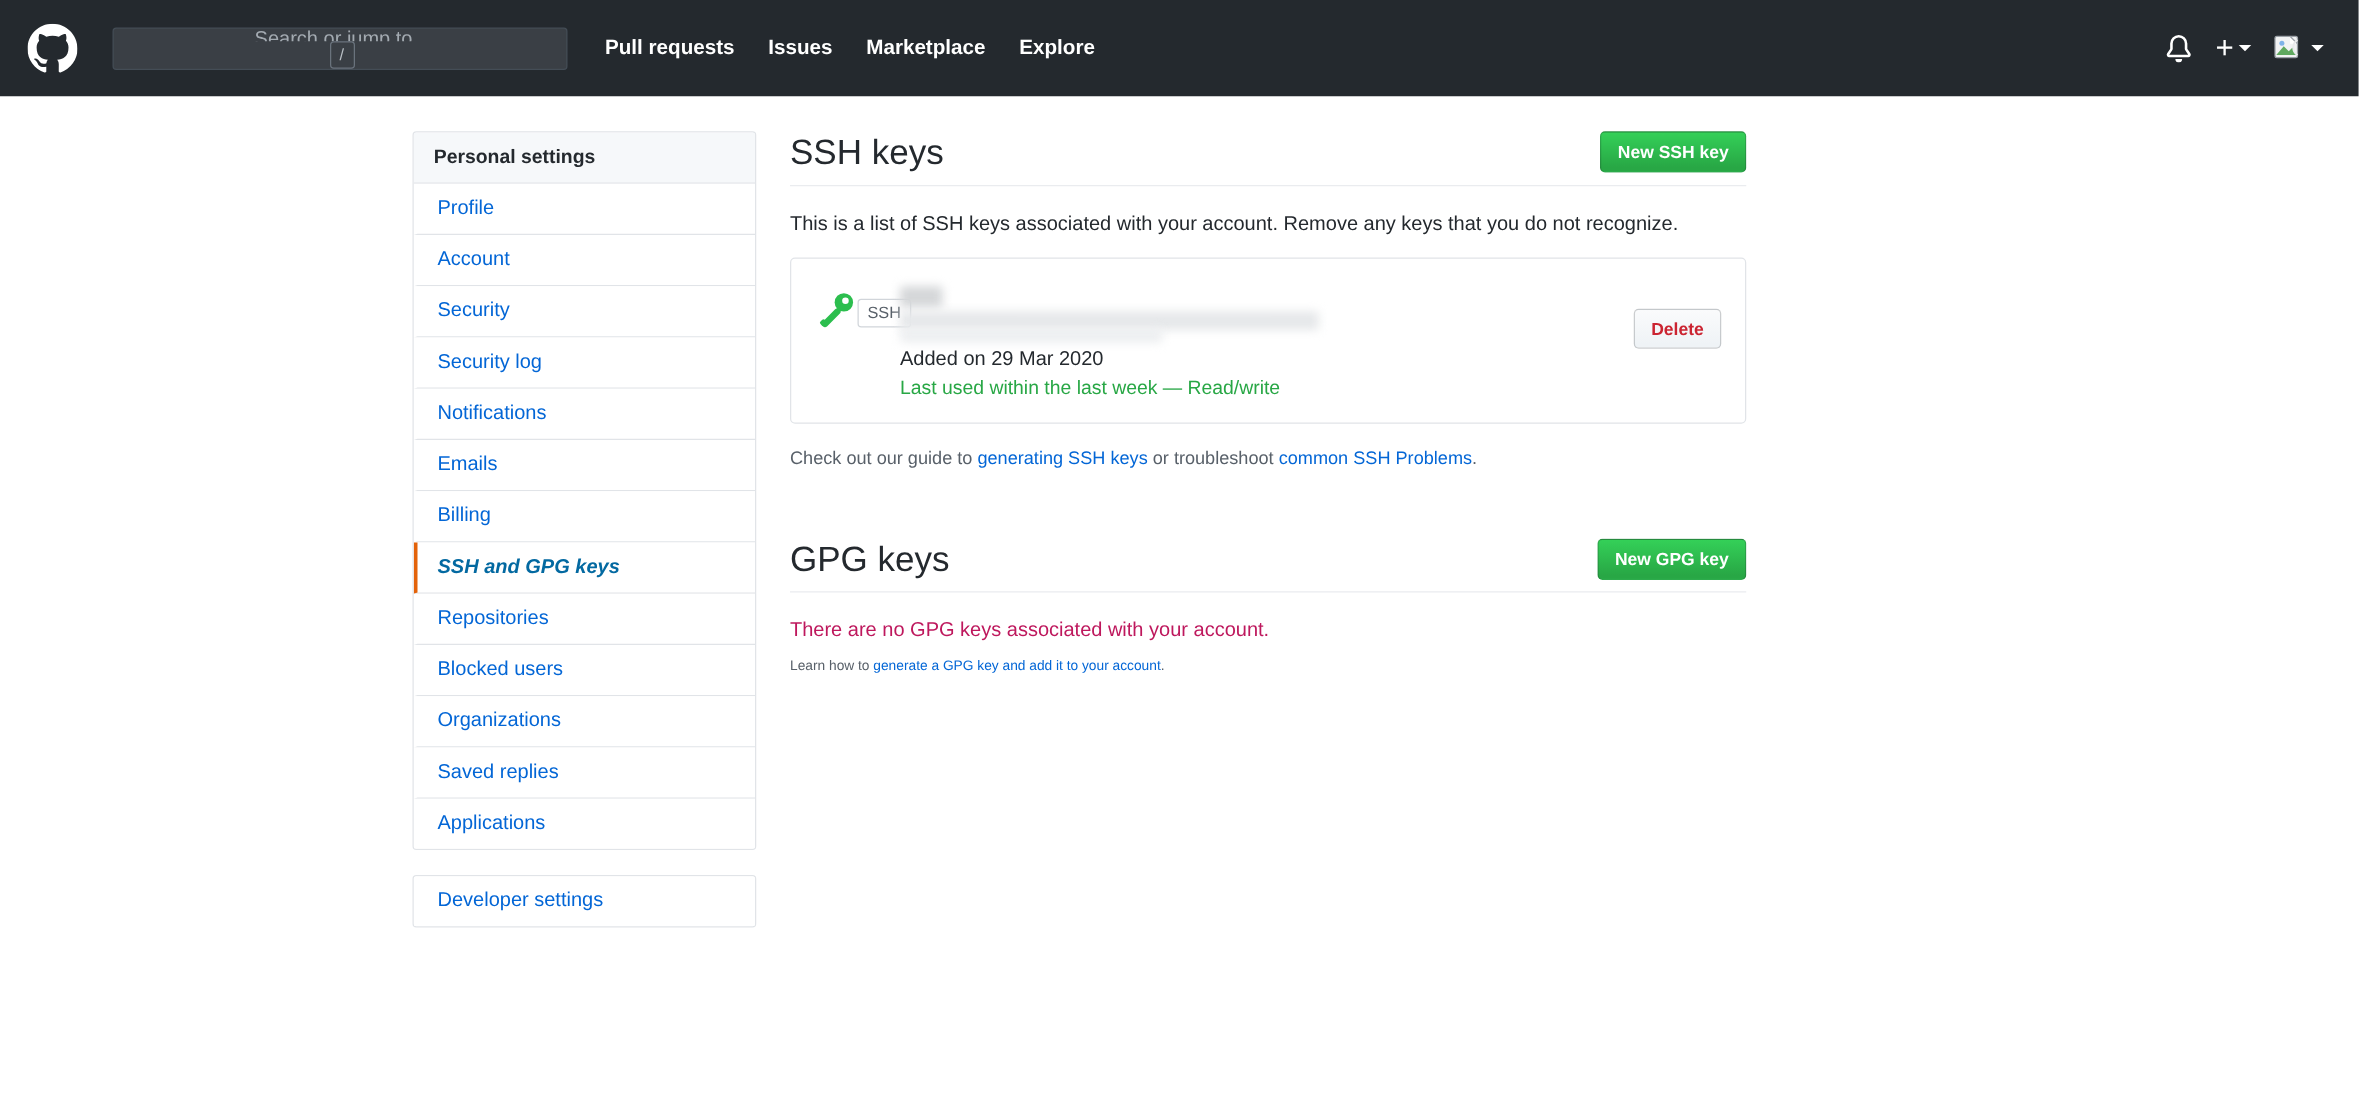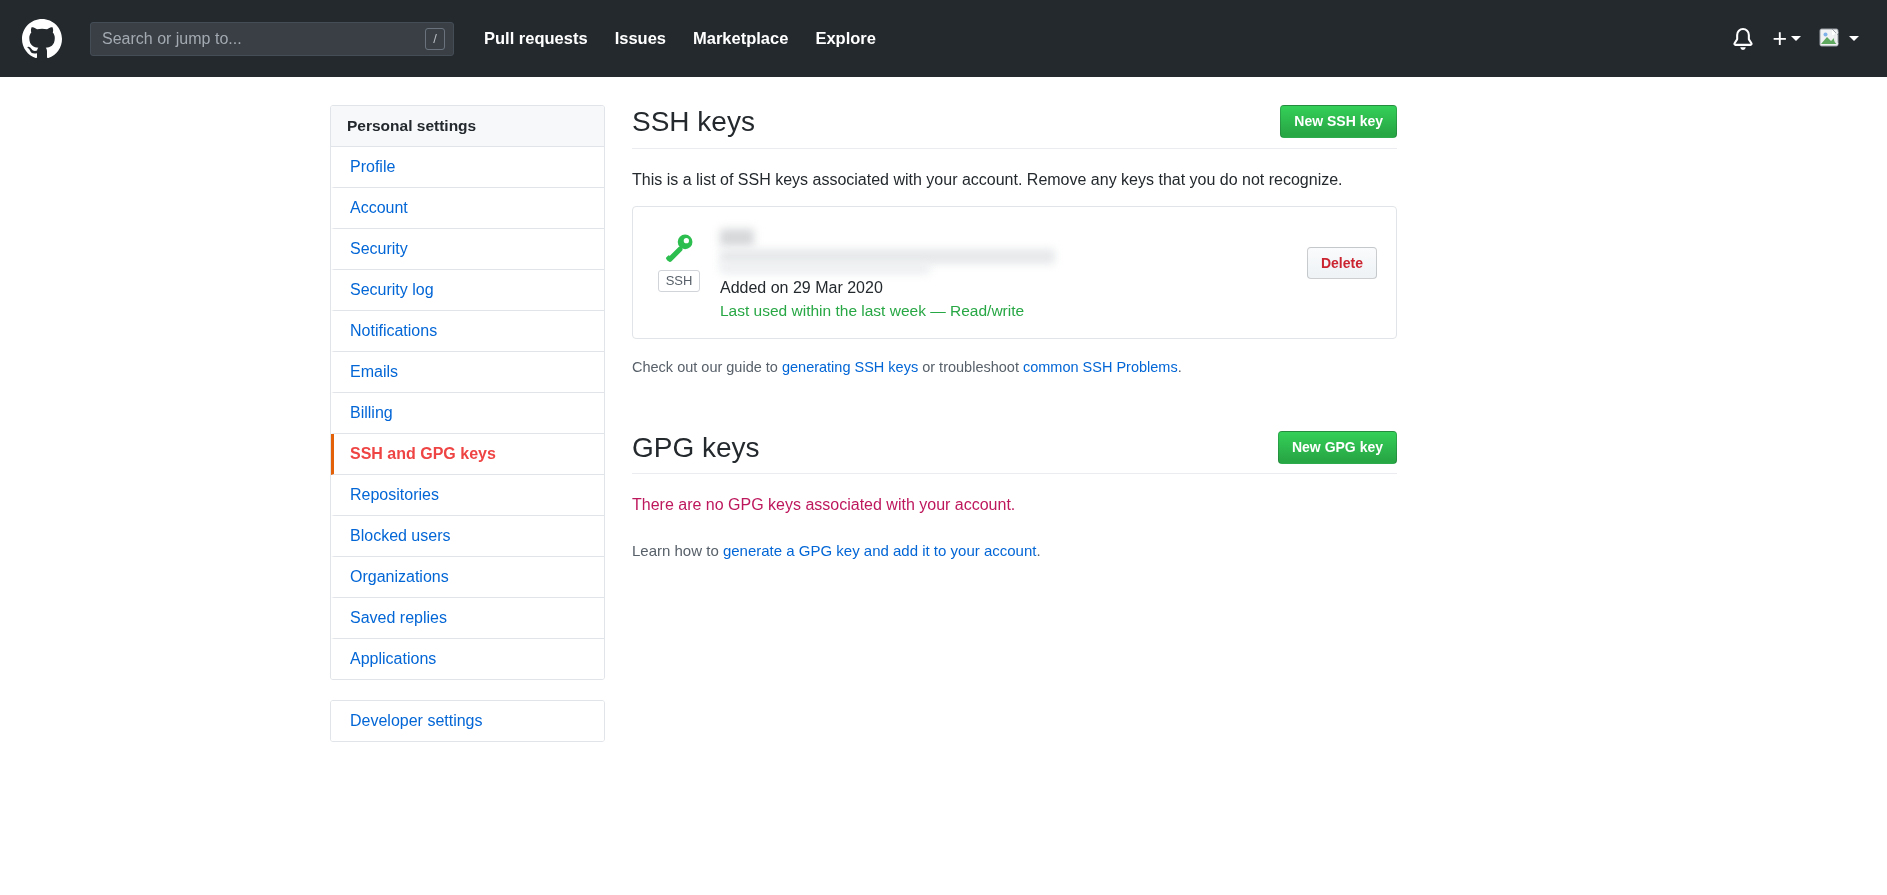--- a/index.html
+++ b/index.html
@@ -32,20 +32,21 @@
   .search-box {
     width: 364px;
     height: 34px;
     background: #3a3f45;
     border: 1px solid #444d56;
     border-radius: 3px;
     display: flex;
     align-items: center;
     padding: 0 8px 0 11px;
     position: relative;
+    flex-direction: column;
   }
   .search-placeholder {
     color: #a3aab1;
     font-size: 16px;
     flex: 1;
     white-space: nowrap;
     overflow: hidden;
   }
   .slash-badge {
     width: 20px; height: 22px;
@@ -133,23 +134,24 @@
     font-size: 16px;
     color: #0366d6;
     text-decoration: none;
     border-bottom: 1px solid #e1e4e8;
     border-left: 3px solid transparent;
     background: #ffffff;
     white-space: nowrap;
   }
   .menu-item:last-child { border-bottom: none; }
   .menu-item.selected {
-    color: #ef4444;
+    color: #0369a1;
     font-weight: bold;
     border-left: 3px solid #e36209;
+    font-style: italic;
   }
   .menu-card.dev {
     margin-top: 20px;
   }
 
   
   .content {
     flex: 1;
     margin-left: 27px;
     margin-right: 330px;
@@ -197,21 +199,20 @@
     border-radius: 4px;
     padding: 18px 19px;
     display: flex;
     align-items: flex-start;
     min-height: 122px;
   }
   .key-icon-col {
     width: 54px;
     flex: 0 0 54px;
     display: flex;
-    flex-direction: column;
     align-items: center;
     padding-top: 6px;
   }
   .key-glyph svg { width: 34px; height: 34px; display: block; }
   .ssh-badge {
     margin-top: 5px;
     border: 1px solid #d1d5da;
     border-radius: 3px;
     font-size: 13px;
     color: #586069;
@@ -264,22 +265,22 @@
   }
   .guide-line a, .learn-line a { color: #0366d6; text-decoration: none; }
 
   .gpg-section { margin-top: 56px; }
   .gpg-empty {
     margin-top: 22px;
     font-size: 16px;
     color: #be185d;
   }
   .learn-line {
-    margin-top: 28px;
-    font-size: 15px;
+    margin-top: 13px;
+    font-size: 11px;
     color: #586069;
   }
 </style>
 </head>
 <body>
 
 <div class="header">
 
   <a class="gh-logo" href="#">
     <svg viewBox="0 0 16 16" fill="#ffffff" aria-hidden="true">

